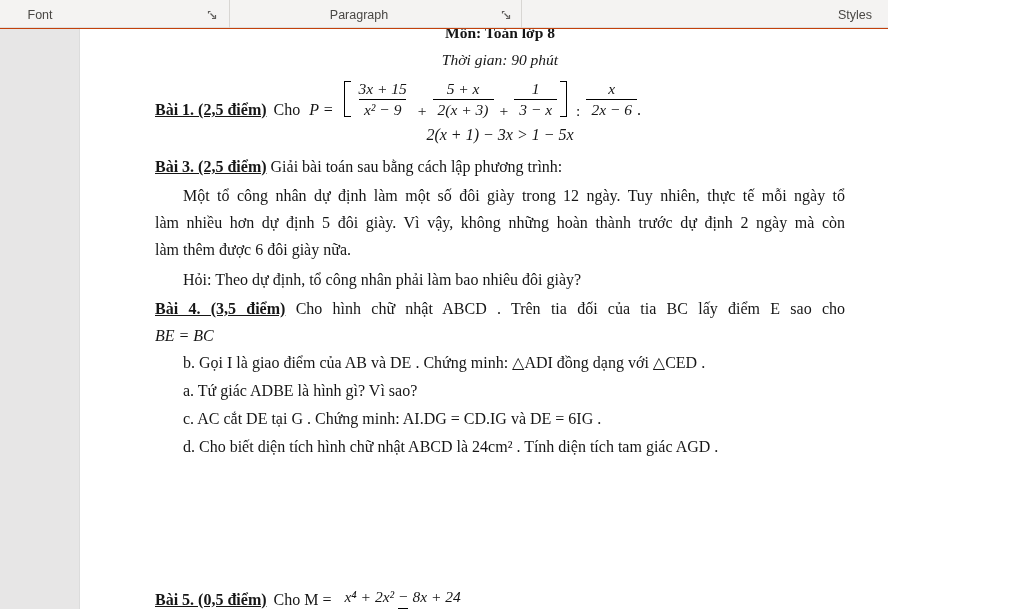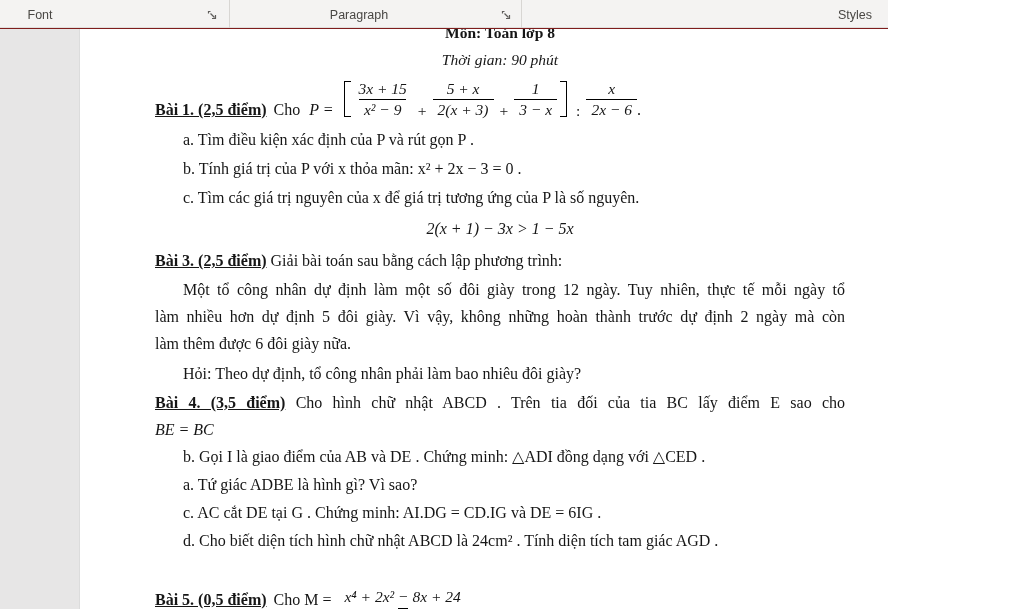--- a/index.html
+++ b/index.html
@@ -1,19 +1,19 @@
 <!DOCTYPE html>
 <html><head>
 <meta charset="utf-8">
 <style>
   * { margin:0; padding:0; box-sizing:border-box; }
   html,body { width:1024px; height:609px; overflow:hidden; }
   .screen {
     position:relative; width:888px; height:609px;
-    background:#7f1d1d; overflow:hidden;
+    background:#c2410c; overflow:hidden;
     font-family:"Liberation Serif", serif; color:#161616;
   }
 
   
   .ribbon {
     position:absolute; top:0; left:0; width:1024px; height:28px;
     background:#f4f3f2; border-bottom:1px solid #e0dedc;
     font-family:"Liberation Sans", sans-serif; font-size:12.5px; color:#494744;
   }
   .rb-label { position:absolute; top:8px; transform:translateX(-50%); white-space:nowrap; }
@@ -133,25 +133,20 @@
           </span>
           <span class="bk bk-r"></span>
           <span class="op">:</span>
           <span class="frac">
             <span class="num">x</span>
             <span class="den">2x − 6</span>
           </span>
           <span>.</span>
         </div>
 
-        <div class="b1-items">
-          <div class="sub-item">a. Tìm điều kiện xác định của P và rút gọn P .</div>
-          <div class="sub-item">b. Tính giá trị của P với x thỏa mãn: x² + 2x − 3 = 0 .</div>
-          <div class="sub-item">c. Tìm các giá trị nguyên của x để giá trị tương ứng của P là số nguyên.</div>
-        </div>
 
         <div class="b2-formula">2(x + 1) − 3x &gt; 1 − 5x</div>
 
         <div class="q-head">
           <span class="q-label">Bài 3. (2,5 điểm)</span>
           <span>Giải bài toán sau bằng cách lập phương trình:</span>
         </div>
         <div class="b3-line b3-just b3-l1">
           <span style="flex:1 1 auto; text-align:justify; text-align-last:justify;">Một tổ công nhân dự định làm một số đôi giày trong 12 ngày. Tuy nhiên, thực tế mỗi ngày tổ</span>
         </div>

